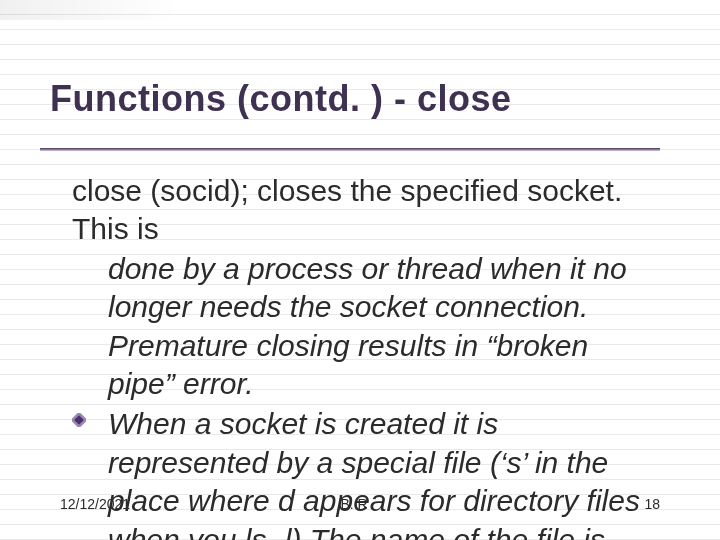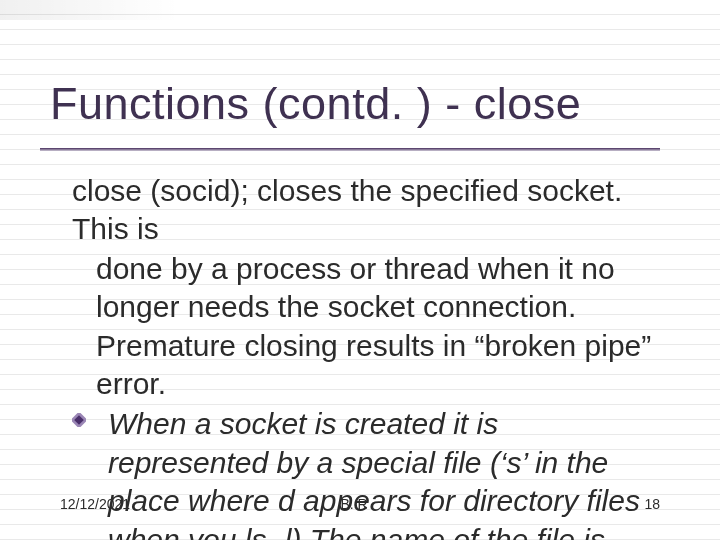--- a/index.html
+++ b/index.html
@@ -27,25 +27,26 @@
   .slide {
     position: relative;
     z-index: 1;
     width: 720px;
     height: 540px;
   }
   .title {
     position: absolute;
     left: 50px;
     top: 78px;
-    font-size: 45px;
+    font-size: 36px;
     color: #3f3151; 
     letter-spacing: 0.5px;
     font-family: Verdana, Tahoma, sans-serif;
     white-space: nowrap;
+    font-weight: bold;
   }
   .title-rule {
     position: absolute;
     left: 40px;
     top: 140px;
     width: 620px;
     height: 3px;
     border: 0;
     background: linear-gradient(to bottom, #5c4770 0%, #5c4770 40%, #b7aec2 60%, #b7aec2 100%);
   }
@@ -56,23 +57,24 @@
     width: 580px;
     color: #2b2b2b;
     font-size: 30px;
     line-height: 1.28;
   }
   .first-para {
     margin: 0 0 2px 0;
     text-indent: -0.0em;
   }
   .hang {
-    margin-left: 24px;
+    margin-left: 36px;
     margin-top: -1px;
     margin-bottom: 2px;
+    font-style: italic;
   }
   .bullet-row {
     display: flex;
     align-items: flex-start;
   }
   .bullet {
     flex: 0 0 auto;
     width: 36px;
     display: flex;
     justify-content: flex-start;

